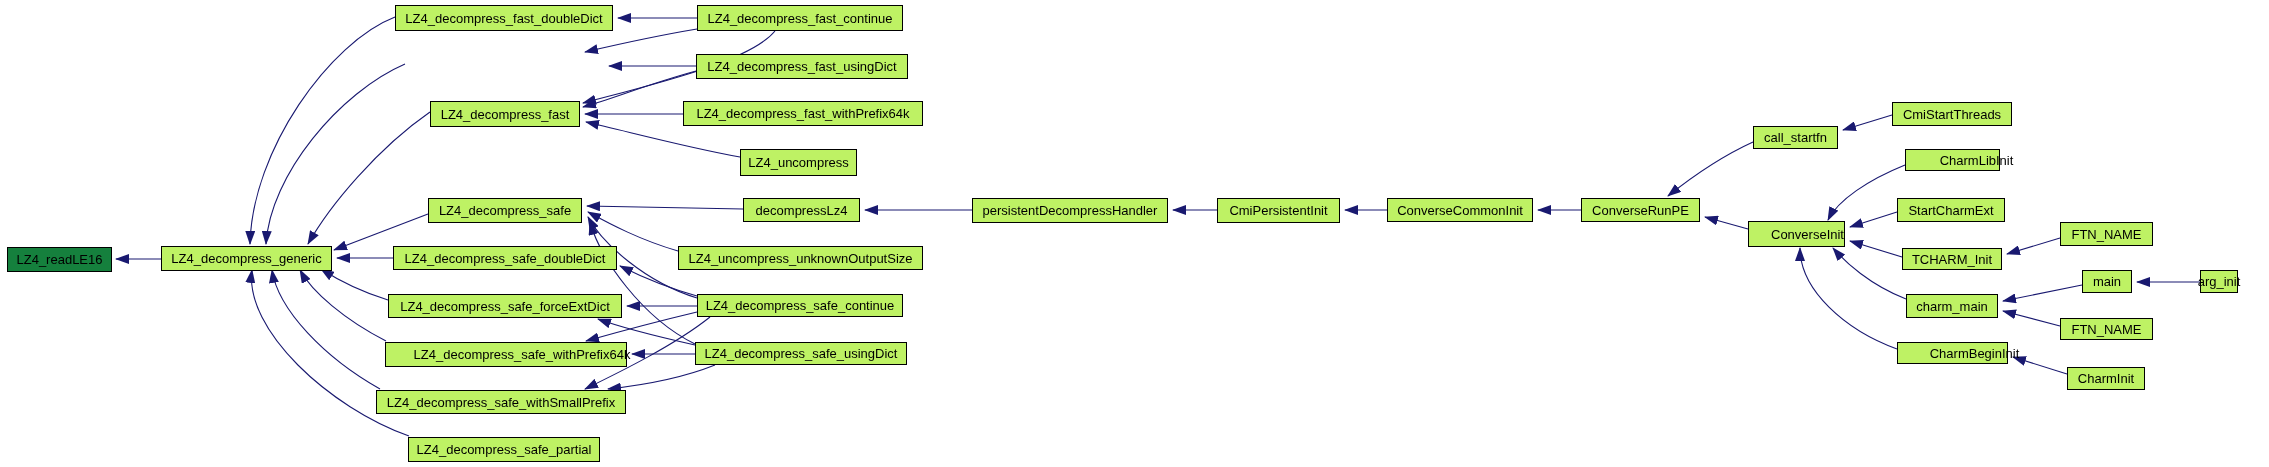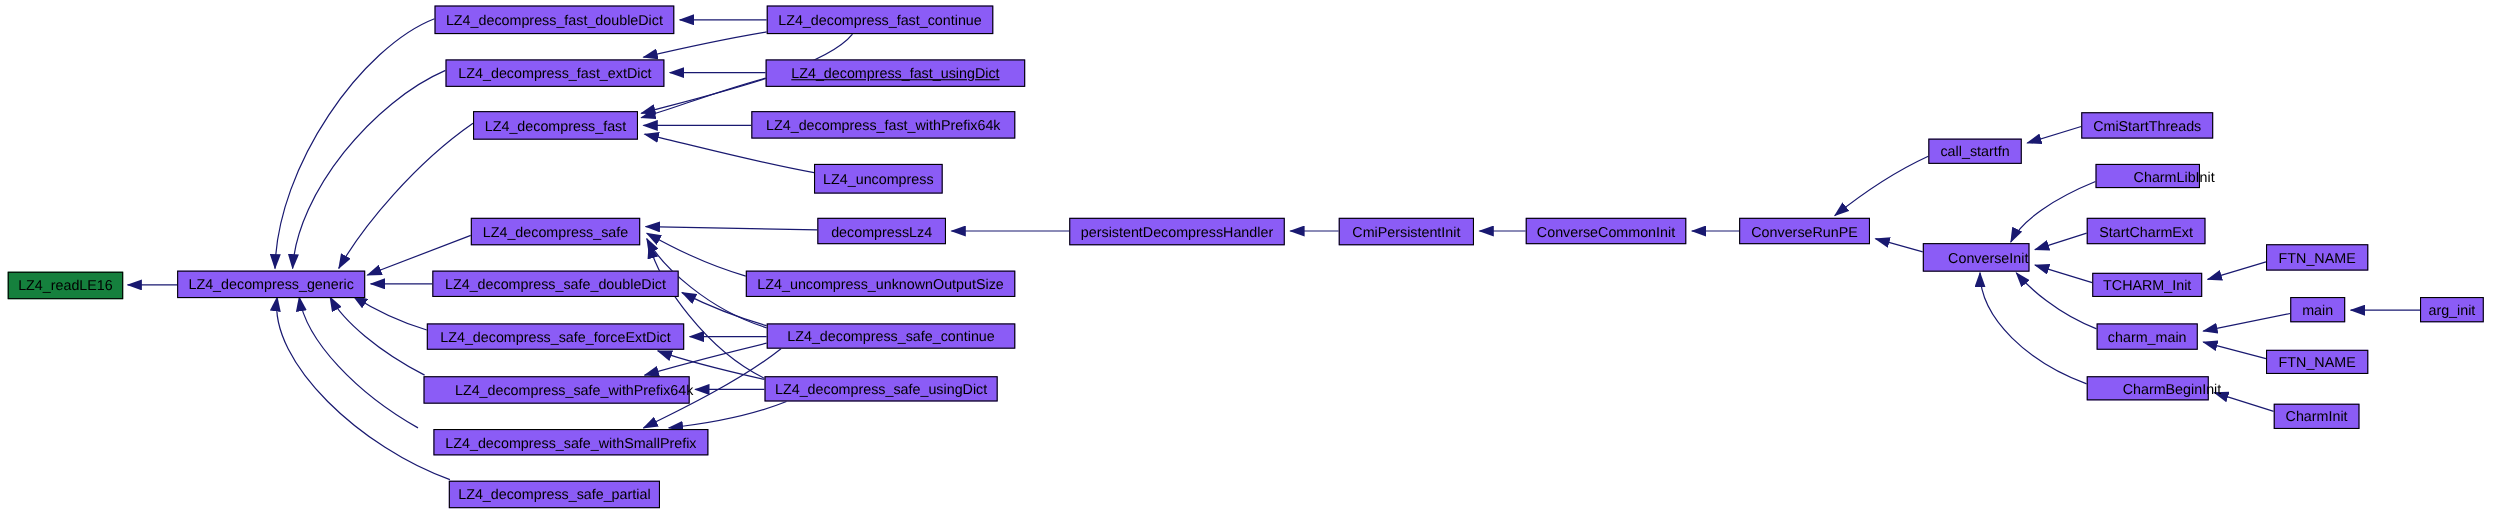--- a/index.html
+++ b/index.html
@@ -27,21 +27,21 @@
   .nodes-layer {
     position: absolute;
     left: 0; top: 0;
     width: 100%;
     height: 100%;
   }
   .node {
     position: absolute;
     box-sizing: border-box;
     border: 1px solid #000000;
-    background: #8b5cf6;
+    background: #bef264;
     color: #000000;
     font-size: 13px;
     line-height: 1;
     display: flex;
     align-items: center;
     justify-content: center;
     white-space: nowrap;
     cursor: pointer;
   }
   .node.focus {
@@ -104,47 +104,46 @@
         <path d="M2082,285 L2003,301" class="edge" stroke="#191970" marker-end="url(#arrow)"></path>
         <path d="M2060,326 L2003,311" class="edge" stroke="#191970" marker-end="url(#arrow)"></path>
         <path d="M2200,282 L2137,282" class="edge" stroke="#191970" marker-end="url(#arrow)"></path>
         <path d="M2067,374 L2013,357" class="edge" stroke="#191970" marker-end="url(#arrow)"></path>
       </g>
   </svg>
   <div class="nodes-layer">
       <div class="node focus" style="left: 7px; top: 247px; width: 105px; height: 25px;">LZ4_readLE16</div>
       <div class="node" style="left: 161px; top: 246px; width: 171px; height: 25px;">LZ4_decompress_generic</div>
       <div class="node" style="left: 395px; top: 5px; width: 218px; height: 26px;">LZ4_decompress_fast_doubleDict</div>
-      <div class="node" style="left: 405px; top: 54px; width: 199px; height: 25px;">LZ4_decompress_fast_extDict</div>
       <div class="node" style="left: 430px; top: 101px; width: 150px; height: 26px; text-align: right;">LZ4_decompress_fast</div>
       <div class="node" style="left: 697px; top: 5px; width: 206px; height: 26px;">LZ4_decompress_fast_continue</div>
-      <div class="node" style="left: 696px; top: 54px; width: 236px; height: 25px; text-decoration: underline;">LZ4_decompress_fast_usingDict</div>
+      <div class="node" style="left: 696px; top: 54px; width: 212px; height: 25px;">LZ4_decompress_fast_usingDict</div>
       <div class="node" style="left: 683px; top: 101px; width: 240px; height: 25px;">LZ4_decompress_fast_withPrefix64k</div>
       <div class="node" style="left: 740px; top: 149px; width: 117px; height: 27px;">LZ4_uncompress</div>
       <div class="node" style="left: 428px; top: 198px; width: 154px; height: 25px;">LZ4_decompress_safe</div>
       <div class="node" style="left: 393px; top: 246px; width: 224px; height: 24px;">LZ4_decompress_safe_doubleDict</div>
       <div class="node" style="left: 388px; top: 294px; width: 234px; height: 24px;">LZ4_decompress_safe_forceExtDict</div>
       <div class="node" style="left: 385px; top: 342px; width: 242px; height: 25px; padding-left: 32px;">LZ4_decompress_safe_withPrefix64k</div>
-      <div class="node" style="left: 394px; top: 390px; width: 250px; height: 24px;">LZ4_decompress_safe_withSmallPrefix</div>
+      <div class="node" style="left: 376px; top: 390px; width: 250px; height: 24px;">LZ4_decompress_safe_withSmallPrefix</div>
       <div class="node" style="left: 408px; top: 437px; width: 192px; height: 25px;">LZ4_decompress_safe_partial</div>
       <div class="node" style="left: 743px; top: 198px; width: 117px; height: 24px;">decompressLz4</div>
       <div class="node" style="left: 678px; top: 246px; width: 245px; height: 24px;">LZ4_uncompress_unknownOutputSize</div>
-      <div class="node" style="left: 697px; top: 294px; width: 226px; height: 23px;">LZ4_decompress_safe_continue</div>
+      <div class="node" style="left: 697px; top: 294px; width: 206px; height: 23px;">LZ4_decompress_safe_continue</div>
       <div class="node" style="left: 695px; top: 342px; width: 212px; height: 23px;">LZ4_decompress_safe_usingDict</div>
       <div class="node" style="left: 972px; top: 198px; width: 196px; height: 25px;">persistentDecompressHandler</div>
       <div class="node" style="left: 1217px; top: 198px; width: 123px; height: 25px;">CmiPersistentInit</div>
       <div class="node" style="left: 1387px; top: 198px; width: 146px; height: 24px;">ConverseCommonInit</div>
       <div class="node" style="left: 1581px; top: 198px; width: 119px; height: 24px;">ConverseRunPE</div>
       <div class="node" style="left: 1753px; top: 126px; width: 85px; height: 23px;">call_startfn</div>
       <div class="node" style="left: 1892px; top: 102px; width: 120px; height: 24px;">CmiStartThreads</div>
       <div class="node" style="left: 1748px; top: 221px; width: 97px; height: 26px; padding-left: 22px;">ConverseInit</div>
       <div class="node" style="left: 1905px; top: 149px; width: 95px; height: 22px; padding-left: 48px;">CharmLibInit</div>
       <div class="node" style="left: 1897px; top: 198px; width: 108px; height: 24px;">StartCharmExt</div>
       <div class="node" style="left: 1902px; top: 248px; width: 100px; height: 22px;">TCHARM_Init</div>
       <div class="node" style="left: 2060px; top: 222px; width: 93px; height: 24px;">FTN_NAME</div>
       <div class="node" style="left: 1906px; top: 294px; width: 92px; height: 24px;">charm_main</div>
       <div class="node" style="left: 2082px; top: 270px; width: 50px; height: 23px;">main</div>
-      <div class="node" style="left: 2200px; top: 270px; width: 58px; height: 23px;">arg_init</div>
+      <div class="node" style="left: 2200px; top: 270px; width: 38px; height: 23px;">arg_init</div>
       <div class="node" style="left: 2060px; top: 318px; width: 93px; height: 22px;">FTN_NAME</div>
       <div class="node" style="left: 1897px; top: 342px; width: 111px; height: 22px; padding-left: 44px;">CharmBeginInit</div>
       <div class="node" style="left: 2067px; top: 367px; width: 78px; height: 23px;">CharmInit</div>
     </div>
 </div>
 
 </body></html>

